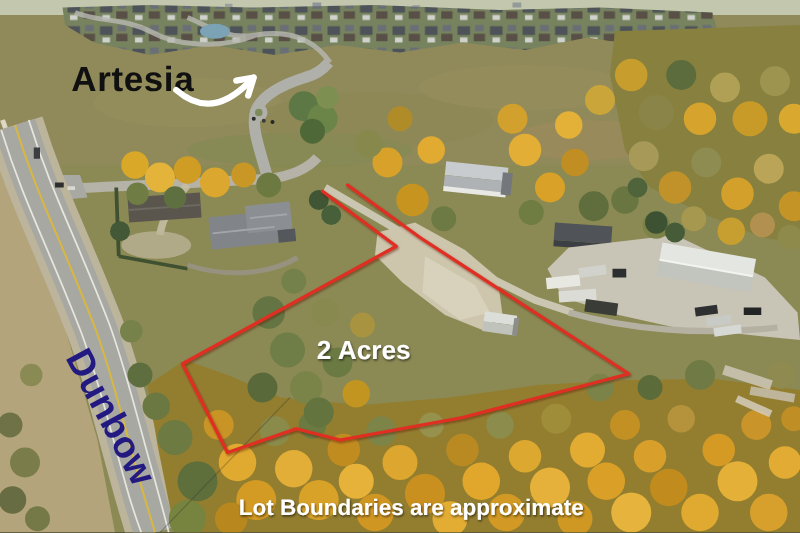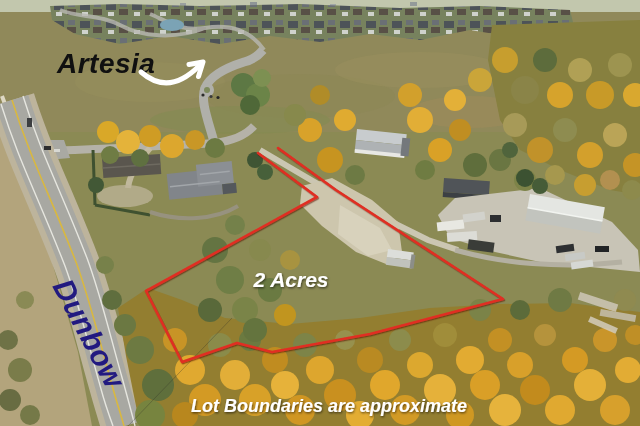--- a/index.html
+++ b/index.html
@@ -1,17 +1,17 @@
 <!DOCTYPE html>
 <html><head>
 <meta charset="utf-8">
 <style>
   html,body{margin:0;padding:0;background:#222;}
   .stage{position:relative;width:640px;height:426px;overflow:hidden;background:#8b8a54;
-         font-family:"Liberation Sans",sans-serif;font-style:italic;}
+         font-family:"Liberation Sans",sans-serif;}
   .stage svg{position:absolute;inset:0;display:block;}
   text{font-family:"Liberation Sans",sans-serif;}
 </style>
 </head>
 <body>
 
 <div class="stage">
 <svg width="640" height="426" viewBox="0 0 640 426" xmlns="http://www.w3.org/2000/svg">
   <defs>
     <pattern id="houses" width="26" height="18" patternUnits="userSpaceOnUse">

